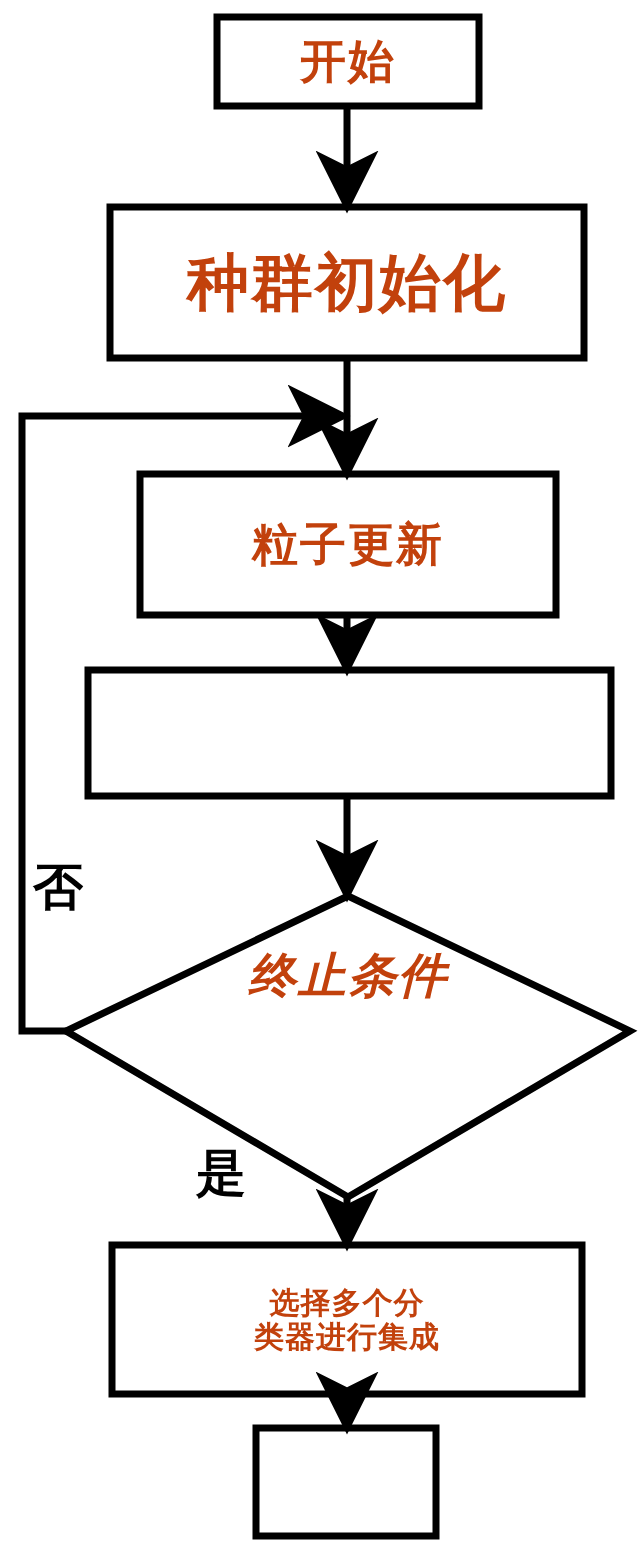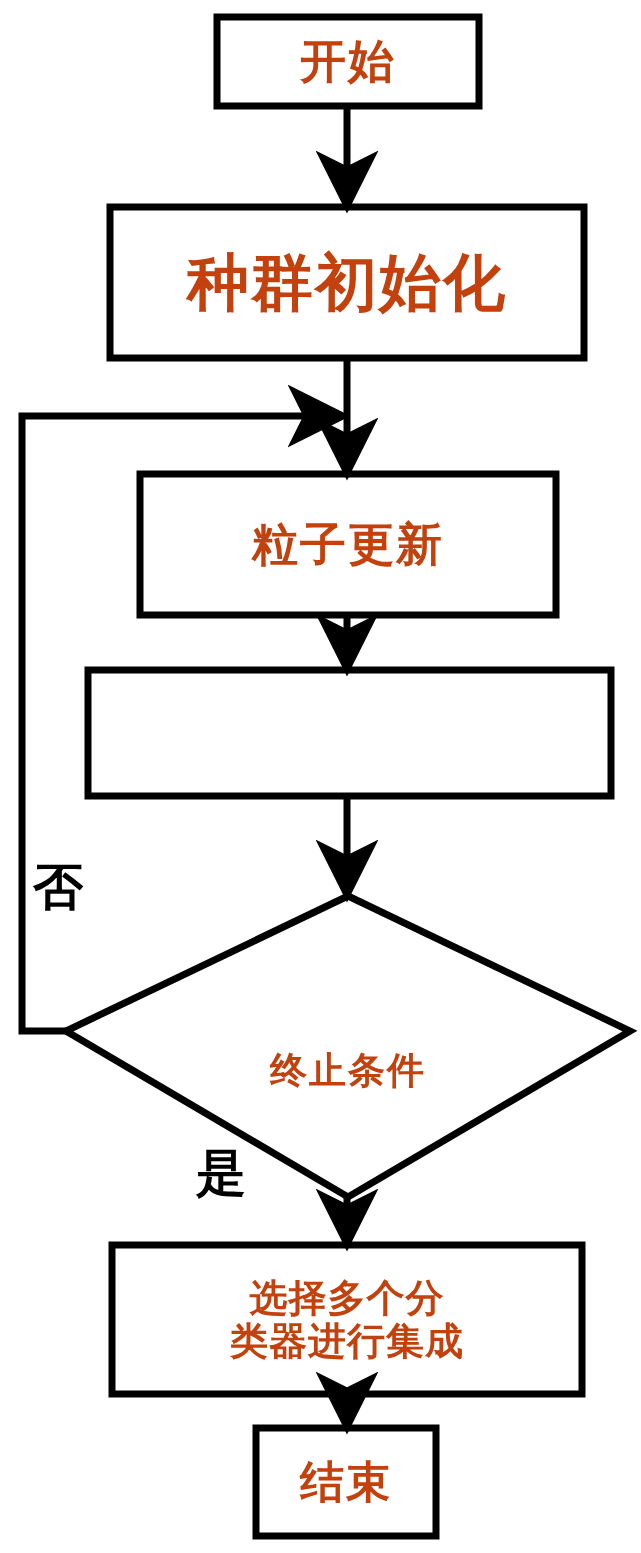--- a/index.html
+++ b/index.html
@@ -45,22 +45,22 @@
     font-weight: 600;
     line-height: 1;
     pointer-events: none;
   }
 
   
   #t-start      { left: 217px; top: 17px;   width: 262px; height: 89px;  font-size: 46px; }
   #t-init       { left: 110px; top: 207px;  width: 474px; height: 151px; font-size: 62px; }
   #t-fitness    { left: 140px; top: 474px;  width: 416px; height: 141px; font-size: 46px; }
   #t-update     { left: 88px;  top: 670px;  width: 523px; height: 126px; font-size: 46px; }
-  #t-condition  { left: 148px; top: 1035px;  width: 400px; height: 72px;  font-size: 37px; }
-  #t-select     { left: 112px; top: 1245px; width: 470px; height: 149px; font-size: 38px; letter-spacing: 1px; }
+  #t-condition  { left: 148px; top: 940px;  width: 400px; height: 72px;  font-size: 48px; font-style: italic; }
+  #t-select     { left: 112px; top: 1245px; width: 470px; height: 149px; font-size: 30px; letter-spacing: 1px; }
   #t-end        { left: 256px; top: 1428px; width: 180px; height: 108px; font-size: 44px; }
 
   
   #l-no  { left: 33px;  top: 862px;  font-size: 50px; }
   #l-yes { left: 196px; top: 1148px; font-size: 50px; }
 </style>
 </head>
 <body>
 
 <div id="canvas">
@@ -108,19 +108,18 @@
   <div class="node-text" id="t-init">种群初始化</div>
 
   <div class="node-text" id="t-fitness">粒子更新</div>
 
 
   <div class="node-text" id="t-condition">终止条件</div>
 
   <div class="node-text" id="t-select">选择多个分
 类器进行集成</div>
 
-  <div class="node-text" id="t-end">结束</div>
 
   <div class="edge-label" id="l-no">否</div>
 
   <div class="edge-label" id="l-yes">是</div>
 
 </div>
 
 </body></html>

